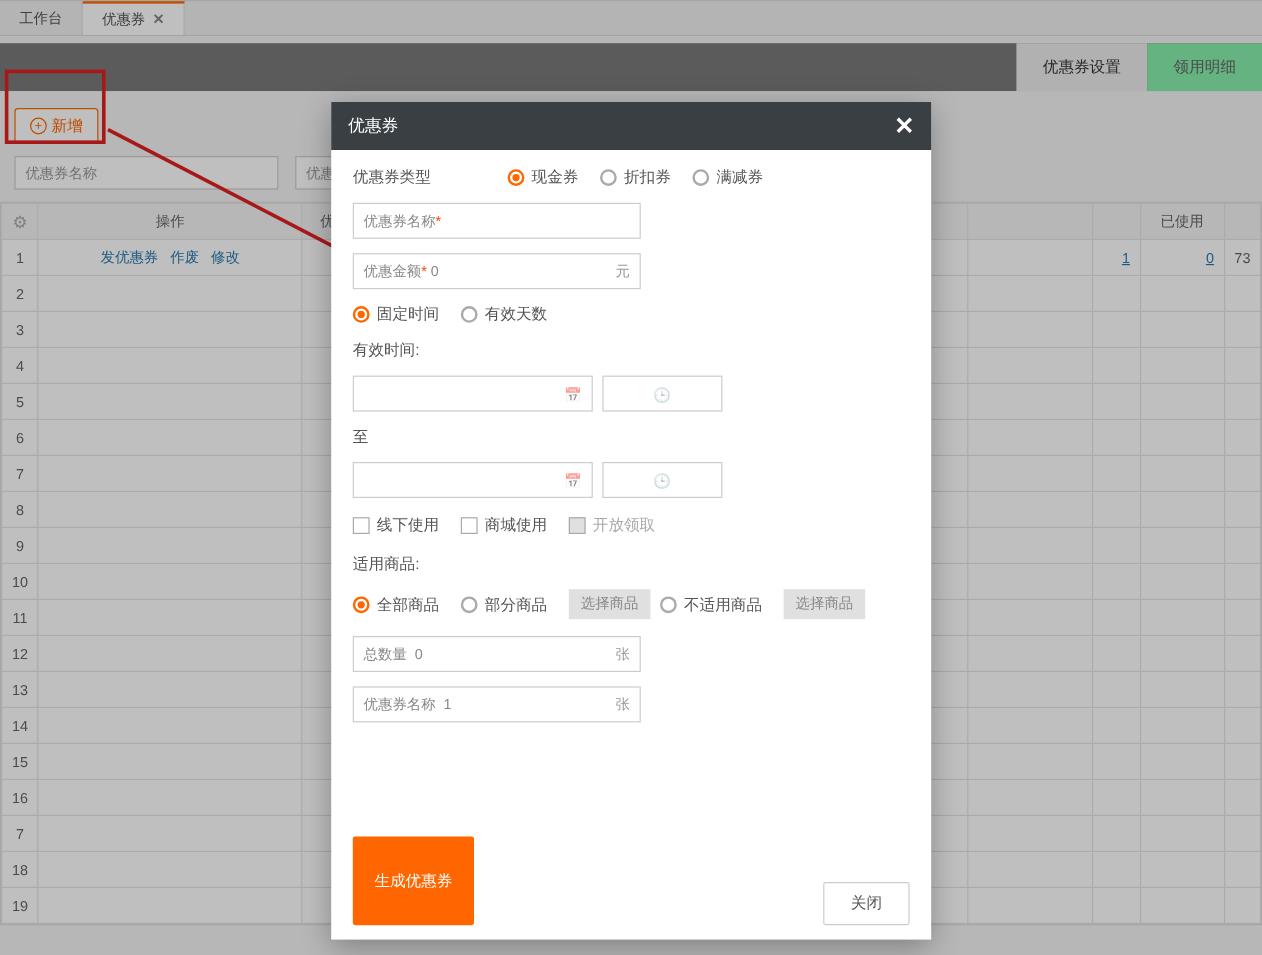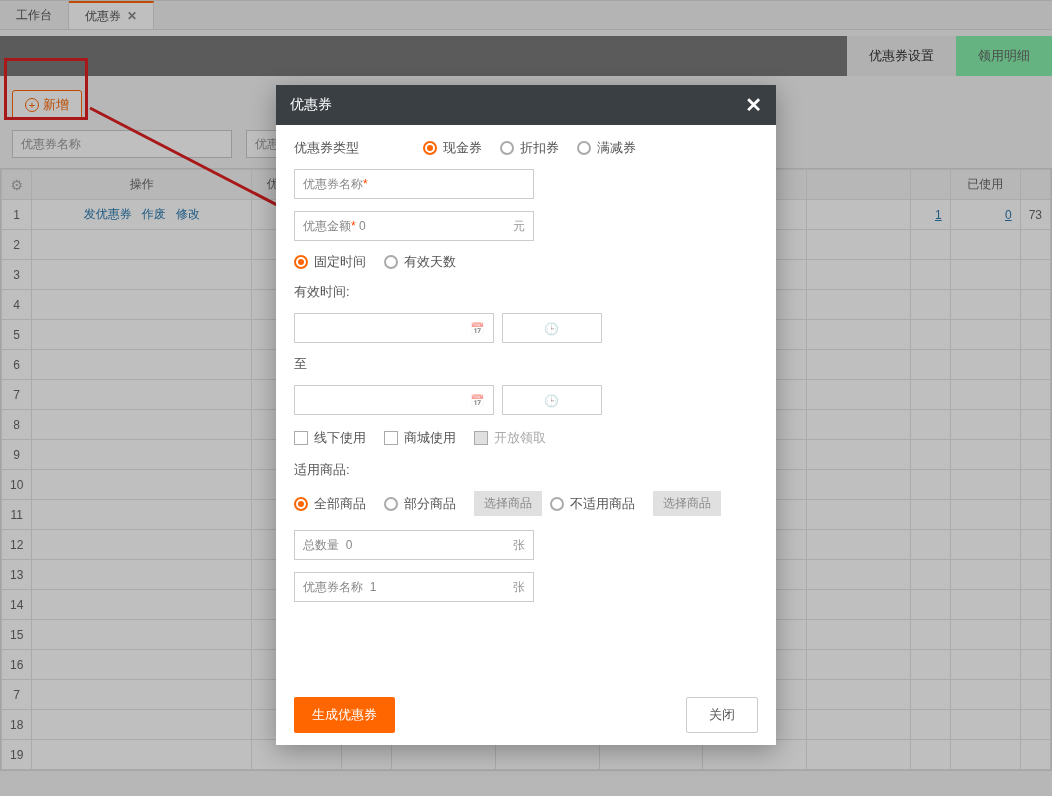--- a/index.html
+++ b/index.html
@@ -55,21 +55,21 @@
 .txt-input { width: 240px; height: 30px; border: 1px solid #ccc; display: flex; align-items: center; padding: 0 8px; font-size: 12px; color: #888; justify-content: space-between; }
 .txt-input .req { color: #f40; }
 .txt-input .suffix { color: #999; }
 .date-input { width: 200px; height: 30px; border: 1px solid #ccc; display: flex; align-items: center; justify-content: flex-end; padding: 0 8px; color: #888; }
 .time-input { width: 100px; height: 30px; border: 1px solid #ccc; display: flex; align-items: center; justify-content: center; color: #888; }
 .chk { width: 14px; height: 14px; border: 1px solid #aaa; display: inline-block; }
 .chk.dis { background: #e0e0e0; }
 .small-btn { background: #e0e0e0; color: #888; border: none; padding: 4px 10px; font-size: 12px; cursor: not-allowed; }
 .dlg-foot { padding: 12px 18px; display: flex; justify-content: space-between; gap: 12px; }
 .btn-primary { background: #f60; color: #fff; border: none; padding: 8px 18px; font-size: 13px; border-radius: 2px; cursor: pointer; }
-.btn-default { background: #fff; color: #555; border: 1px solid #ccc; padding: 8px 22px; font-size: 13px; border-radius: 2px; cursor: pointer; }
+.btn-default { background: #fff; color: #555; border: 1px solid #ccc; padding: 8px 22px; font-size: 13px; border-radius: 2px; cursor: pointer; margin-top: 38px; }
 .icon-cal::before { content: "📅"; font-size: 12px; opacity: .5; }
 .icon-clk::before { content: "🕒"; font-size: 12px; opacity: .5; }
 </style>
 </head>
 <body>
 
 <div class="tabs-bar">
   <div class="tab">
       <span>工作台</span>
     </div>

